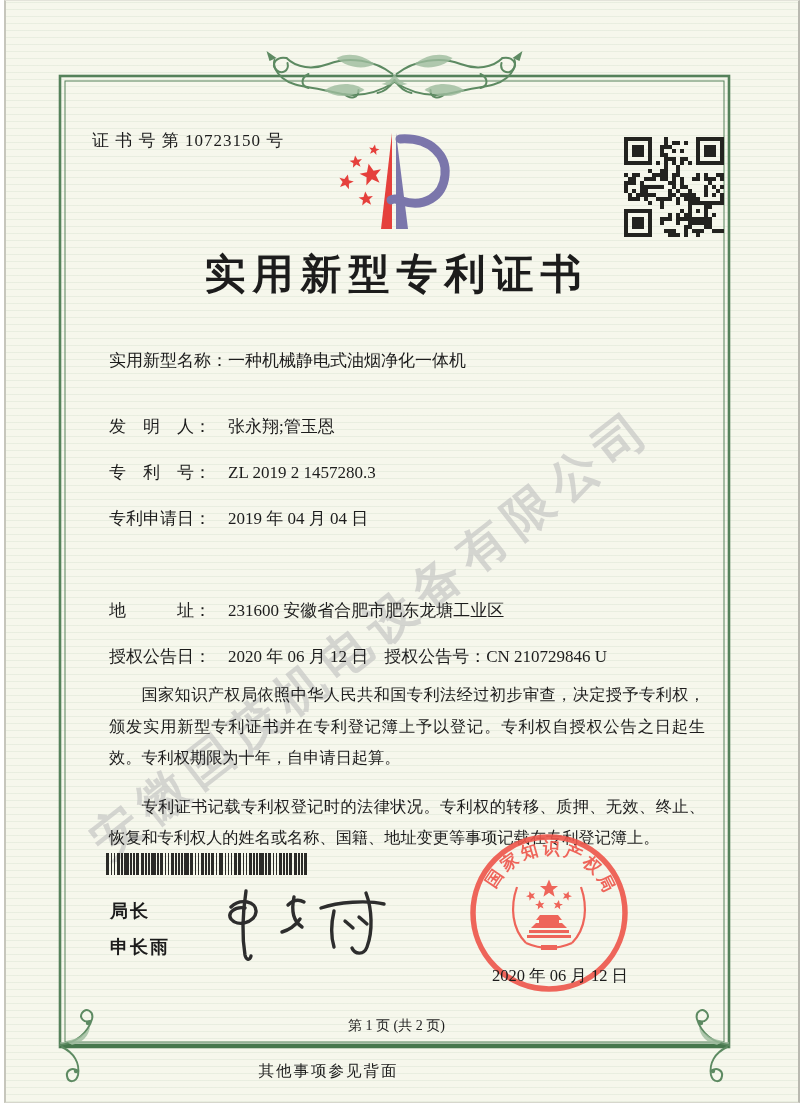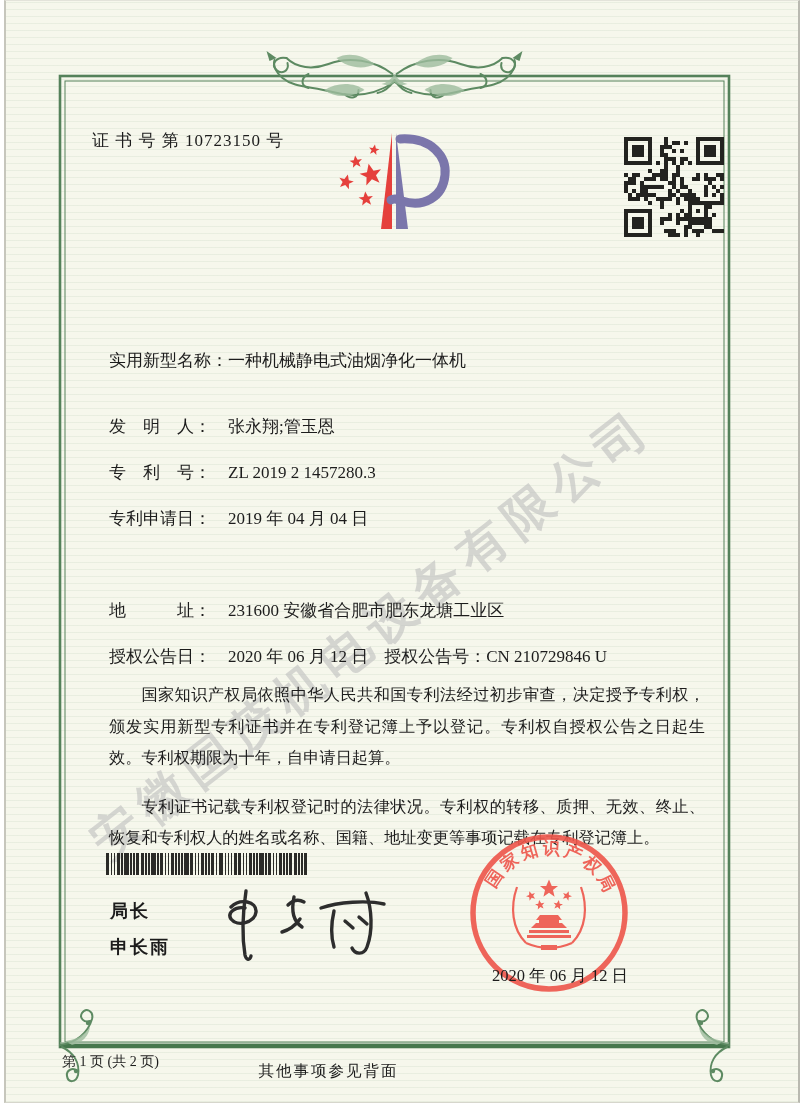--- a/index.html
+++ b/index.html
@@ -21,21 +21,21 @@
   .col2label{margin-left:16px;}
   .paras{left:86px;top:662px;width:630px;font-size:16.2px;line-height:1.95;text-align:justify;z-index:3;}
   .paras p{margin:17px;text-indent:2em;}
   .barcode{left:100px;top:852px;height:22px;display:flex;align-items:stretch;z-index:3;}
   .barcode div{background:#2b2b28;}
   .officer-title{left:104px;top:898px;font-size:18px;letter-spacing:2px;z-index:3;font-weight:600;}
   .officer-name{left:104px;top:934px;font-size:18px;letter-spacing:2px;z-index:3;font-weight:600;}
   .signature{left:212px;top:880px;z-index:3;}
   .seal{left:462px;top:828px;z-index:3;}
   .sealdate{left:466px;top:964px;width:176px;text-align:center;font-size:16.5px;white-space:pre;z-index:4;}
-  .pageinfo{left:56px;top:1016px;width:737px;font-size:14px;z-index:3;white-space:pre;margin-top:36px;}
+  .pageinfo{left:56px;top:1016px;width:669px;text-align:center;font-size:14px;z-index:3;white-space:pre;}
   .backnote{left:0;top:1060px;width:645px;text-align:center;font-size:15.5px;letter-spacing:2px;z-index:3;}
   .qr{left:618px;top:136px;z-index:3;}
   .logo{left:328px;top:128px;z-index:3;}
 </style>
 </head>
 <body>
 
 <svg width="0" height="0" style="position:absolute" aria-hidden="true">
   <defs>
     <polygon id="star5" points="0,-10 2.94,-3.09 9.51,-3.09 4.19,1.18 5.88,8.09 0,3.82 -5.88,8.09 -4.19,1.18 -9.51,-3.09 -2.94,-3.09"></polygon>
@@ -282,20 +282,21 @@
       <rect x="88" y="92" width="4" height="4" fill="#232320"></rect>
       <rect x="92" y="92" width="4" height="4" fill="#232320"></rect>
       <rect x="96" y="92" width="4" height="4" fill="#232320"></rect>
       <rect x="44" y="96" width="4" height="4" fill="#232320"></rect>
       <rect x="48" y="96" width="4" height="4" fill="#232320"></rect>
       <rect x="52" y="96" width="4" height="4" fill="#232320"></rect>
       <rect x="60" y="96" width="4" height="4" fill="#232320"></rect>
       <rect x="72" y="96" width="4" height="4" fill="#232320"></rect>
     </svg>
 
+  <div class="abs title content">实用新型专利证书</div>
 
   <div class="abs frow" style="top:328px">
     <span class="flabel">实用新型名称：</span><span>一种机械静电式油烟净化一体机</span>
   </div>
   <div class="abs frow" style="top:394px">
     <span class="flabel">发　明　人：</span><span>张永翔;管玉恩</span>
   </div>
   <div class="abs frow" style="top:440px">
     <span class="flabel">专　利　号：</span><span>ZL 2019 2 1457280.3</span>
   </div>

